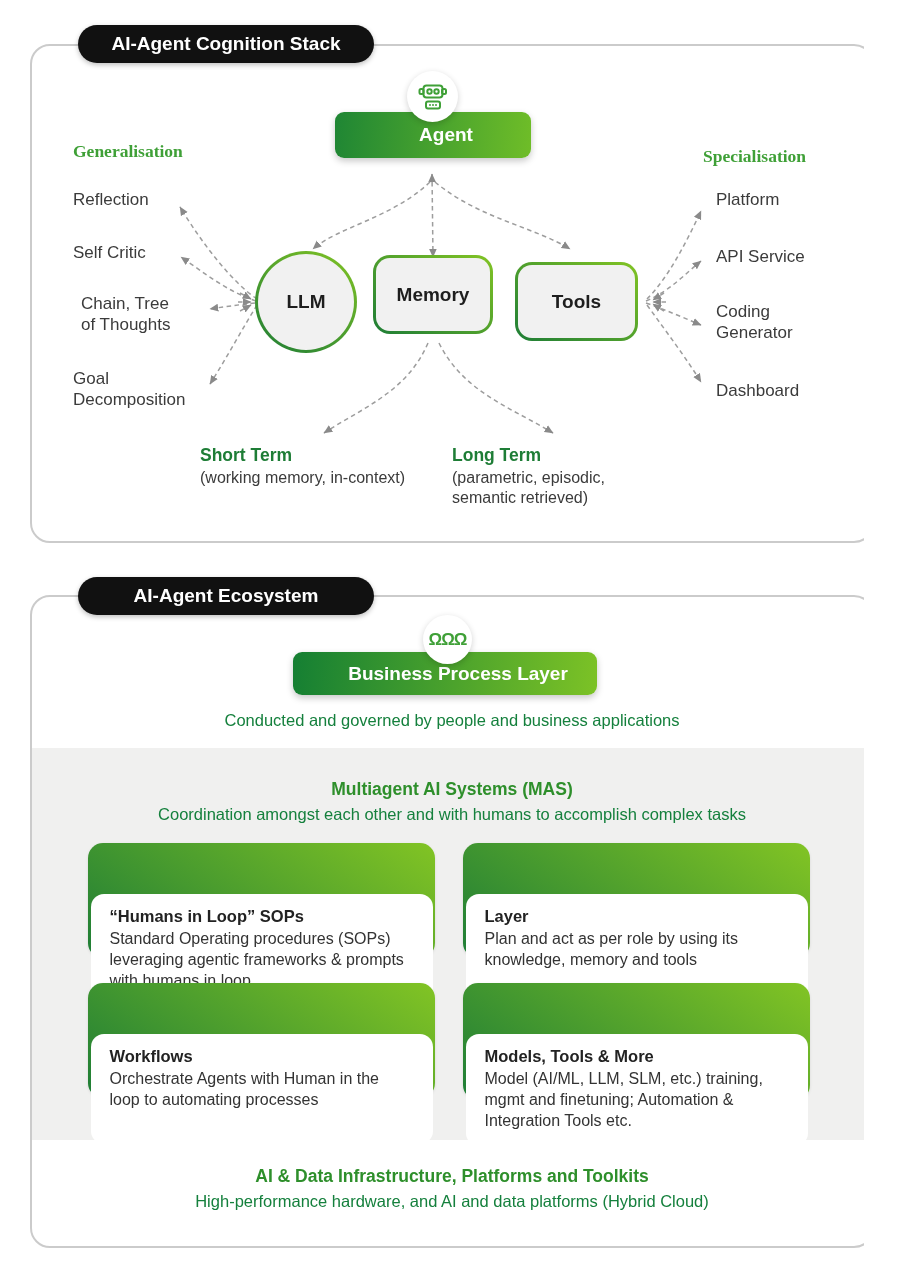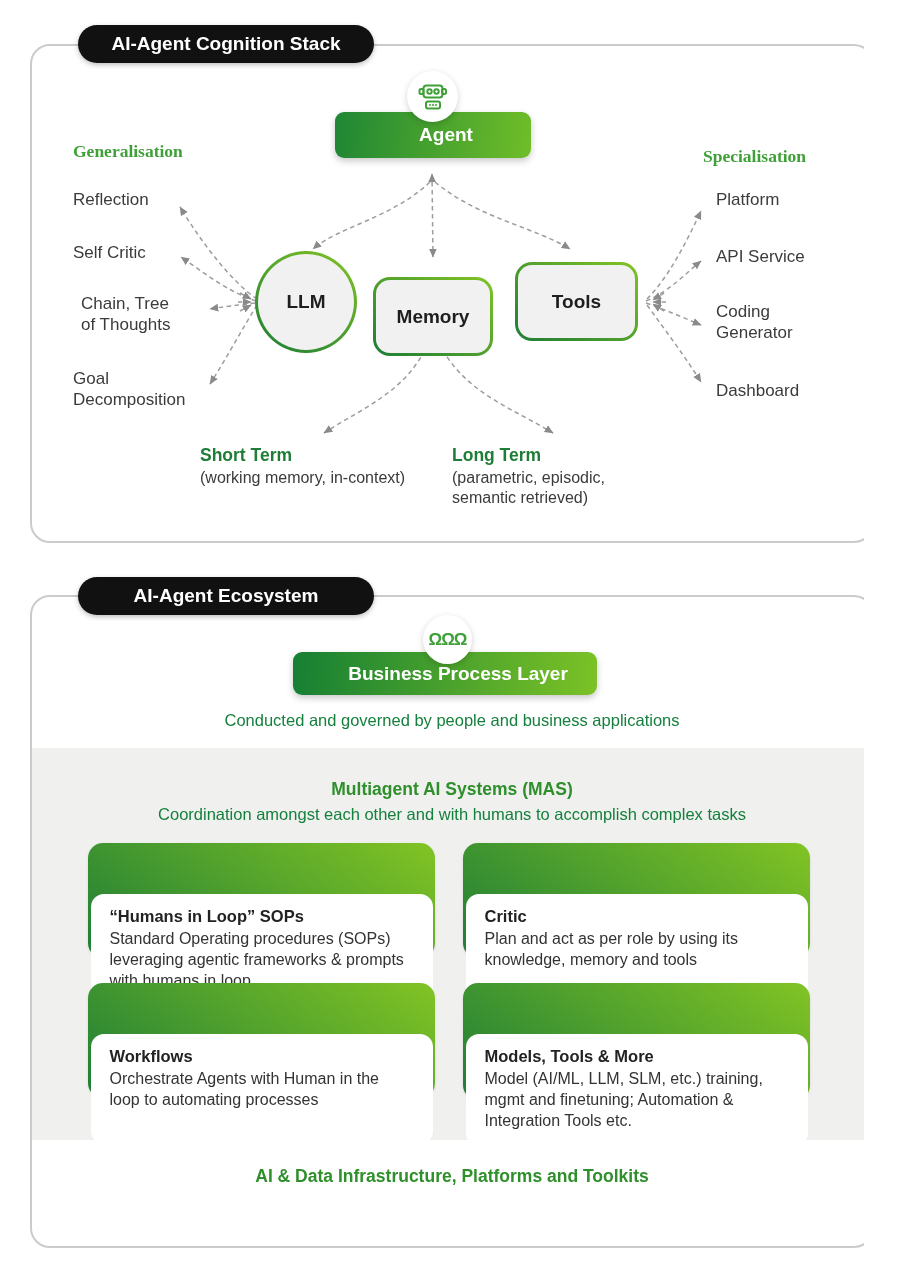--- a/index.html
+++ b/index.html
@@ -37,21 +37,21 @@
 
   .node-wrap { position:absolute; padding:3px; z-index:4;
                background:linear-gradient(215deg,#82c424 0%,#1e7d36 100%); }
   .node-inner { width:100%; height:100%; background:#f1f1f1; display:flex;
                 align-items:center; justify-content:center; font-weight:bold;
                 font-size:19px; color:#1e1e1e; }
   .llm-wrap { left:255px; top:251px; width:102px; height:102px; border-radius:50%; }
   .llm-wrap .node-inner { border-radius:50%; }
   .rect-wrap { border-radius:17px; }
   .rect-wrap .node-inner { border-radius:14px; }
-  .memory-wrap { left:373px; top:277px; width:120px; height:79px; }
+  .memory-wrap { left:373px; top:255px; width:120px; height:79px; }
   .tools-wrap  { left:515px; top:262px; width:123px; height:79px; }
 
   .term-block { position:absolute; text-align:left; z-index:4; }
   .term-title { color:#1e7d36; font-weight:bold; font-size:17.5px; }
   .term-sub { font-size:16px; line-height:20px; color:#3b3b3b; white-space:pre-line; margin-top:2px; }
   .short-term { left:200px; top:445px; width:236px; }
   .long-term  { left:452px; top:445px; width:220px; }
 
   .center-sub { position:absolute; left:30px; width:844px; text-align:center;
                 font-size:16.5px; color:#15803d; z-index:4; }
@@ -200,32 +200,33 @@
   <div class="center-sub mas-sub">Coordination amongst each other and with humans to accomplish complex tasks</div>
 
   <div class="card-wrap card1">
     <div class="card-inner">
       <div class="card-title">“Humans in Loop” SOPs</div>
       <div class="card-body">Standard Operating procedures (SOPs) leveraging agentic frameworks &amp; prompts with humans in loop</div>
     </div>
   </div>
   <div class="card-wrap card2">
     <div class="card-inner">
-      <div class="card-title">Critic</div>
+      <div class="card-title">Layer</div>
       <div class="card-body">Plan and act as per role by using its knowledge, memory and tools</div>
     </div>
   </div>
   <div class="card-wrap card3">
     <div class="card-inner">
       <div class="card-title">Workflows</div>
       <div class="card-body">Orchestrate Agents with Human in the loop to automating processes</div>
     </div>
   </div>
   <div class="card-wrap card4">
     <div class="card-inner">
       <div class="card-title">Models, Tools &amp; More</div>
       <div class="card-body">Model (AI/ML, LLM, SLM, etc.) training, mgmt and finetuning; Automation &amp; Integration Tools etc.</div>
     </div>
   </div>
 
   <div class="infra-title">AI &amp; Data Infrastructure, Platforms and Toolkits</div>
+  <div class="center-sub infra-sub">High-performance hardware, and AI and data platforms (Hybrid Cloud)</div>
 
 </div>
 
 </body></html>

